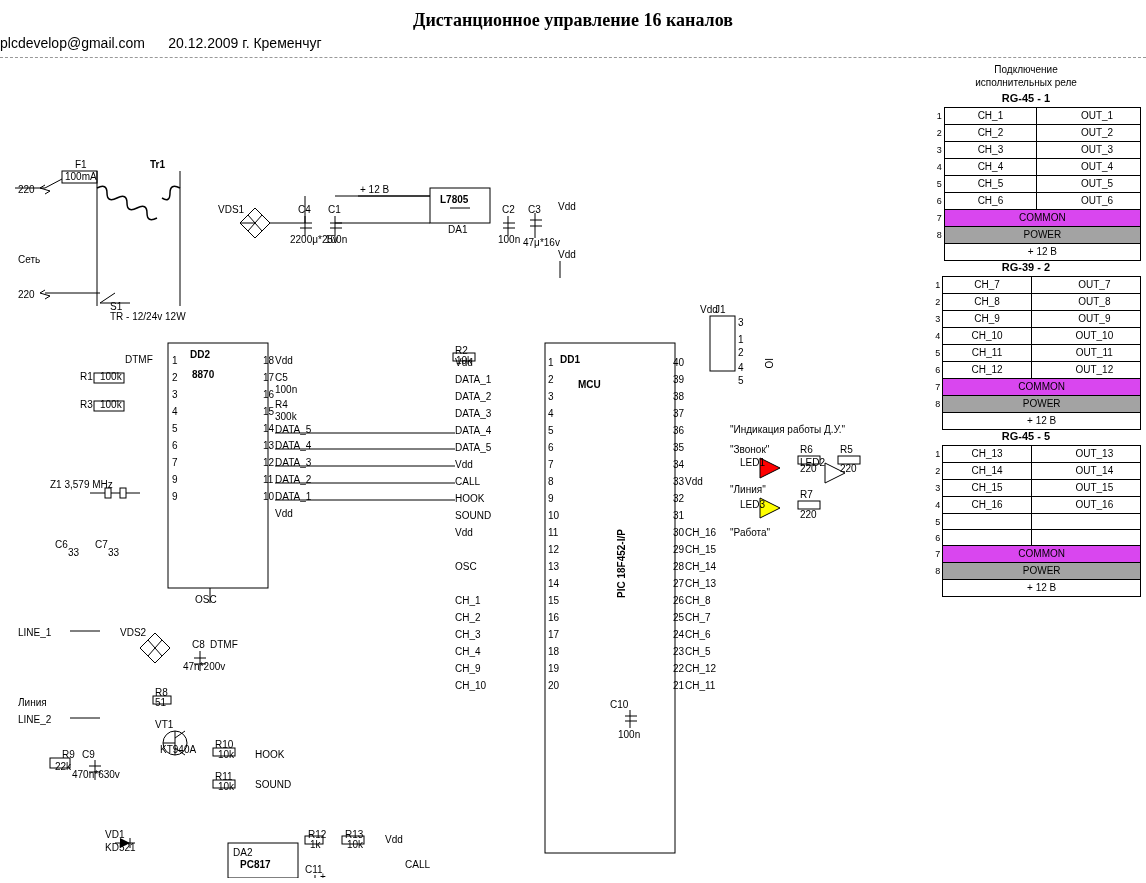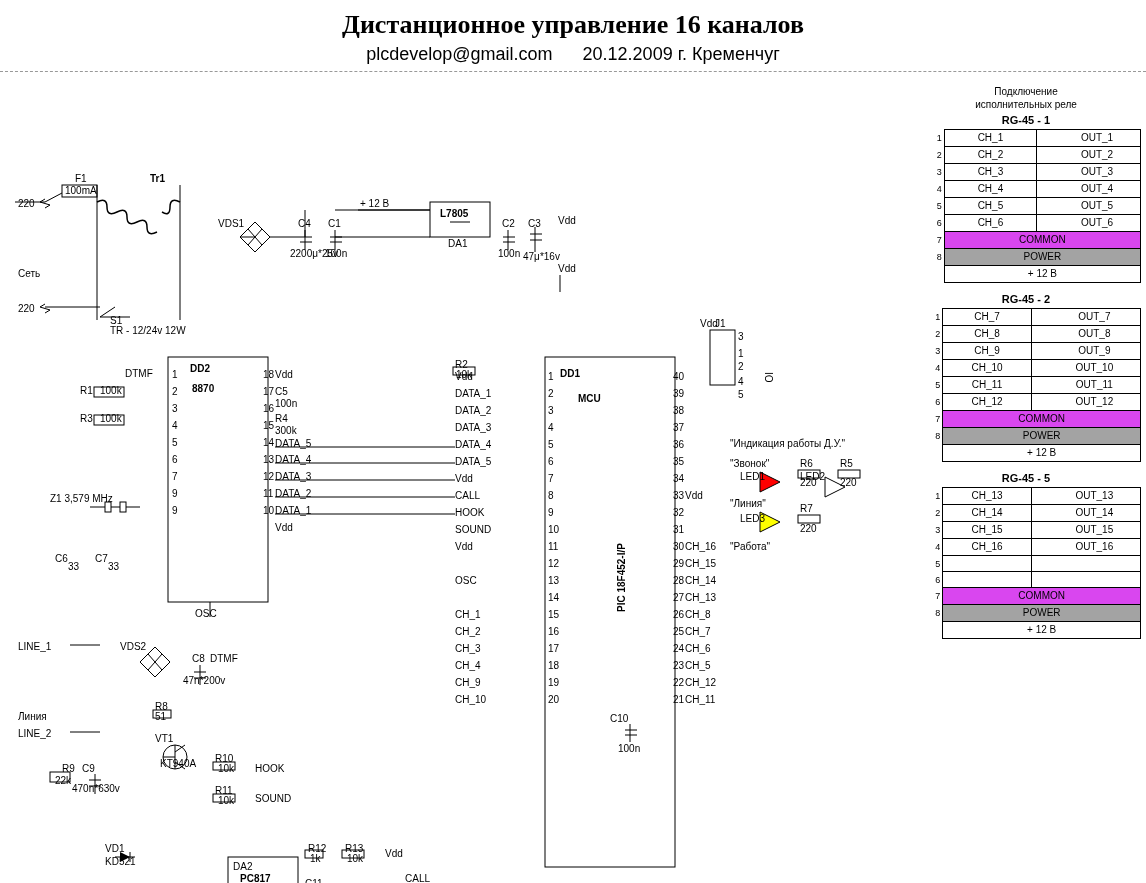--- a/index.html
+++ b/index.html
@@ -8,29 +8,29 @@
       height: 883px;
       background: #fff;
       font-family: Arial, sans-serif;
       font-size: 11px;
       overflow: hidden;
       position: relative;
     }
 
     .title {
       text-align: center;
-      font-size: 26px;
+      font-size: 18px;
       font-weight: bold;
       padding: 10px 0 4px 0;
       font-family: 'Times New Roman', serif;
     }
 
     .subtitle {
-      text-align: center;
-      font-size: 18px;
+      text-align: left;
+      font-size: 14px;
       padding-bottom: 6px;
       border-bottom: 1px dashed #999;
     }
 
     .main-content {
       position: relative;
       width: 1146px;
       height: 820px;
     }
 
@@ -40,34 +40,33 @@
       left: 0;
       top: 0;
       width: 900px;
       height: 820px;
     }
 
     
     .right-panel {
       position: absolute;
       right: 0;
-      top: 8px;
+      top: 0;
       width: 240px;
       padding: 5px;
     }
 
     .connector-title {
       text-align: center;
       font-size: 10px;
       margin-bottom: 3px;
       line-height: 1.3;
     }
 
     .rg-block {
-      margin-bottom: 10px;
     }
 
     .rg-title {
       text-align: center;
       font-size: 11px;
       font-weight: bold;
       margin-bottom: 3px;
     }
 
     .connector-table {
@@ -559,21 +558,21 @@
         </tr>
         <tr class="plus12v-row">
           <td class="pin-num"></td>
           <td colspan="2">+ 12 В</td>
         </tr>
       </tbody>
         </table>
     </div>
 
     <div class="rg-block">
-      <div class="rg-title">RG-45 - 2</div>
+      <div class="rg-title">RG-39 - 2</div>
       <table class="connector-table">
         <tbody>
             <tr>
           <td class="pin-num">1</td>
           <td class="ch-cell">CH_7</td>
           <td class="out-cell">OUT_7</td>
         </tr>
         <tr>
           <td class="pin-num">2</td>
           <td class="ch-cell">CH_8</td>

